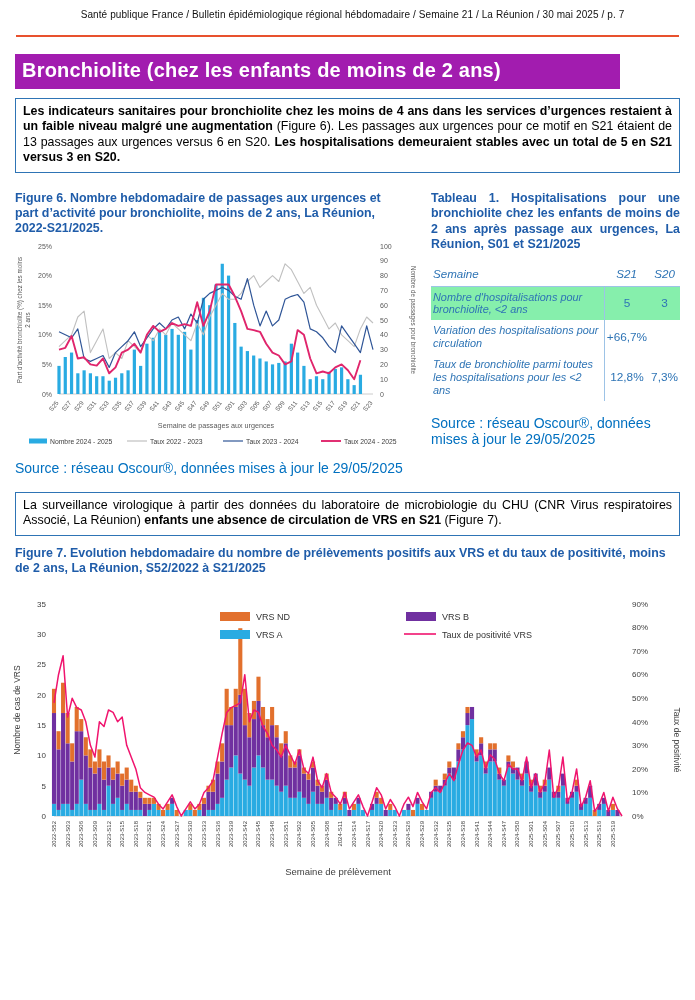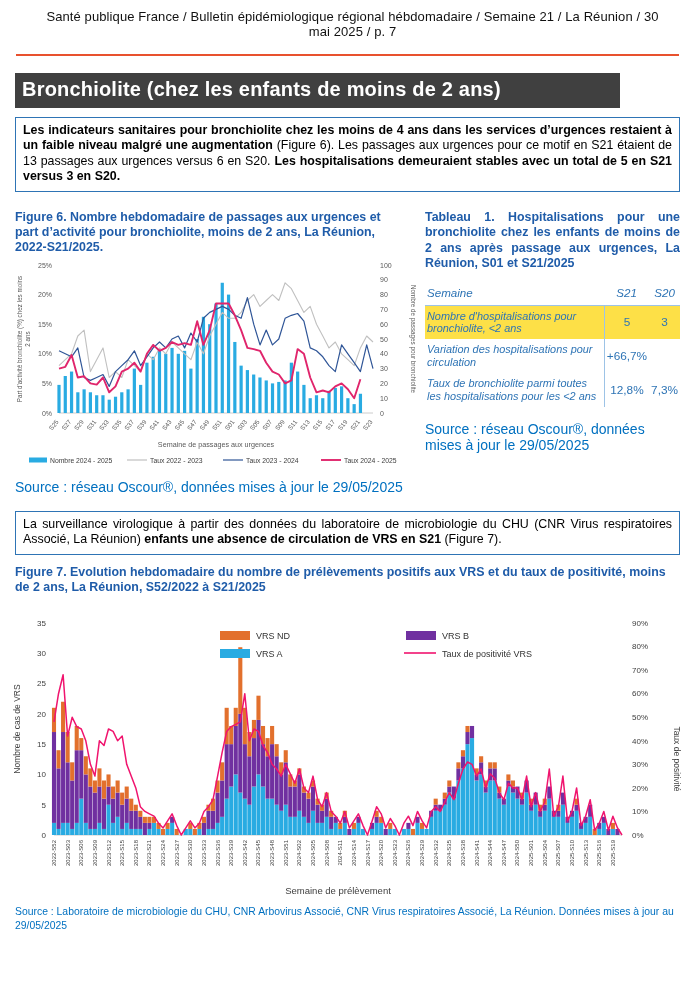--- a/index.html
+++ b/index.html
@@ -1,35 +1,35 @@
 <!DOCTYPE html>
 <html><head>
 <meta charset="utf-8">
 <style>
   html,body{margin:0;padding:0;background:#fff;}
   body{width:695px;font-family:"Liberation Sans",sans-serif;color:#000;}
   .page{width:695px;min-height:1000px;position:relative;}
-  .doc-header{padding:9px 30px 0 40px;font-size:13px;color:#111;text-align:center;letter-spacing:0.1px;}
+  .doc-header{padding:9px 30px 0 40px;font-size:10px;color:#111;text-align:center;letter-spacing:0.1px;}
   .orange-rule{border:none;border-top:2.5px solid #E8512E;margin:15px 16px 0 16px;}
-  .banner{margin:17px 0 0 15px;width:598px;background:#404040;color:#fff;font-weight:bold;font-size:20px;padding:5px 0 7px 7px;letter-spacing:0.2px;}
+  .banner{margin:17px 0 0 15px;width:598px;background:#a21caf;color:#fff;font-weight:bold;font-size:20px;padding:5px 0 7px 7px;letter-spacing:0.2px;}
   .box{margin:9px 15px 0 15px;border:1.6px solid #2E74B5;padding:3px 7px 4px 7px;font-size:12.4px;line-height:1.24;text-align:justify;}
   .box p{margin:2px 0;}
-  .two-col{display:flex;margin:10px 15px 0 15px;gap:6px;}
+  .two-col{display:flex;margin:10px 15px 0 15px;gap:12px;}
   .col-left{width:404px;flex:none;}
   .col-right{flex:1;min-width:0;}
   .fig-title{color:#1F5CA9;font-weight:bold;font-size:12.4px;line-height:1.22;margin:8px 0 2px 0;}
   .col-left .fig-title{padding-right:14px;}
   .tab-title{color:#1F5CA9;font-weight:bold;font-size:12.4px;line-height:1.25;text-align:justify;margin-top:8px;}
   table.t1{border-collapse:collapse;width:100%;margin-top:12px;}
   table.t1 th{color:#2E74B5;font-style:italic;font-weight:normal;font-size:11.6px;padding:2px 2px 6px 2px;}
   table.t1 th.lbl{text-align:left;padding-left:2px;}
   table.t1 td{color:#2E74B5;font-size:11.8px;text-align:center;padding:5px 2px;}
   table.t1 td.lbl{font-style:italic;text-align:left;font-size:10.9px;line-height:1.18;border-right:1px solid #9DC3E6;padding:4px 5px 4px 2px;}
   table.t1 tbody{border-top:1px solid #9DC3E6;}
-  table.t1 tr.shaded{background:#fde047;}
+  table.t1 tr.shaded{background:#86efac;}
   .source{color:#0070C0;font-size:14px;margin-top:8px;}
   .col-right .source{margin-top:14px;}
   .box2{margin-top:16px;}
   .fig7-title{margin:10px 15px 16px 15px;}
   .fig7-wrap{margin:2px 8px 0 8px;}
   .bottom-source{color:#0070C0;font-size:10.4px;margin:2px 15px 0 15px;line-height:1.35;text-align:left;}
   svg{display:block;}
 </style>
 </head>
 <body>
@@ -573,15 +573,14 @@
         <text x="248" y="28" font-size="9" fill="#333">VRS ND</text>
         <rect x="212" y="38" width="30" height="9" fill="#29ABE2"></rect>
         <text x="248" y="46" font-size="9" fill="#333">VRS A</text>
         <rect x="398" y="20" width="30" height="9" fill="#7030A0"></rect>
         <text x="434" y="28" font-size="9" fill="#333">VRS B</text>
         <line x1="396" y1="42" x2="428" y2="42" stroke="#F0146E" stroke-width="1.6"></line>
         <text x="434" y="46" font-size="9" fill="#333">Taux de positivité VRS</text>
       </svg>
   </div>
 
-  <div class="bottom-source">Source : Laboratoire de microbiologie du CHU, CNR Arbovirus Associé, CNR Virus respiratoires Associé, La Réunion. Données mises à jour au 29/05/2025</div>
 
 </div>
 
 </body></html>

